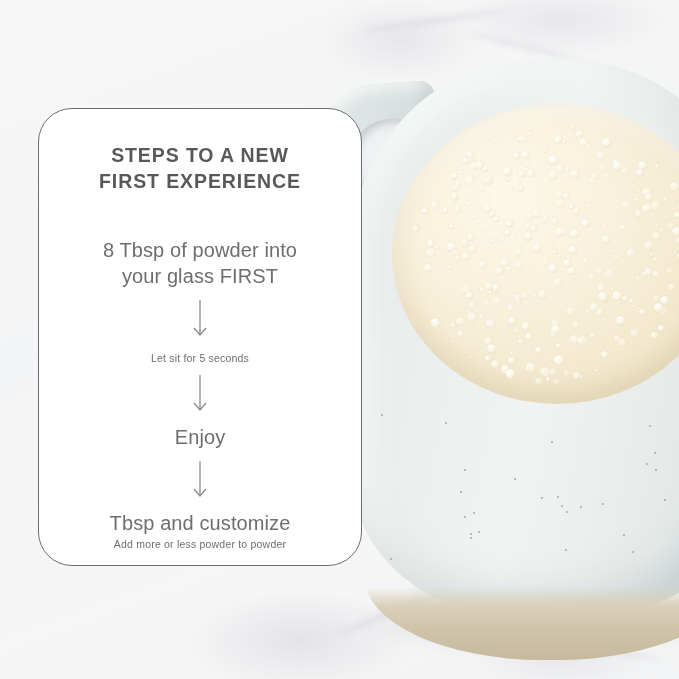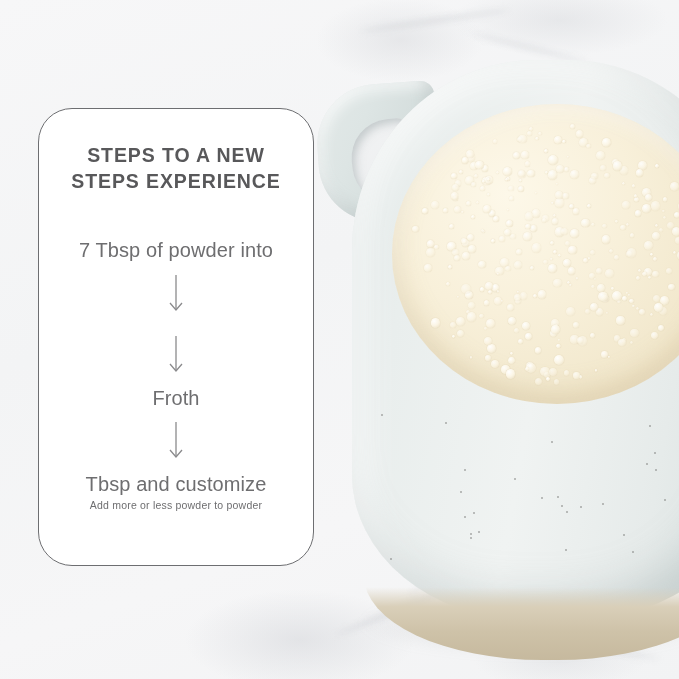--- a/index.html
+++ b/index.html
@@ -128,21 +128,21 @@
     border-radius: 50%;
     background: radial-gradient(circle at 34% 30%, #ffffff 0%, #fbf5e4 52%, #e8dcbe 100%);
     box-shadow: 0 0 1px rgba(190,170,130,0.55);
   }
 
   
   .card {
     position: absolute;
     left: 38px;
     top: 108px;
-    width: 276px;
+    width: 324px;
     height: 458px;
     box-sizing: border-box;
     background: #ffffff;
     border: 1.5px solid #6d6e71;
     border-radius: 34px;
     display: flex;
     flex-direction: column;
     align-items: center;
     padding: 34px 14px 18px 14px;
   }
@@ -551,44 +551,46 @@
       <div class="bubble" style="left: 206.476px; top: 187.787px; width: 9.09341px; height: 9.09341px; opacity: 0.894454;"></div>
       <div class="bubble" style="left: 139.727px; top: 139.338px; width: 9.45158px; height: 9.45158px; opacity: 0.656706;"></div>
       <div class="bubble" style="left: 243.708px; top: 65.3252px; width: 7.58px; height: 7.58px; opacity: 0.98105;"></div>
       <div class="bubble" style="left: 59.606px; top: 79.5108px; width: 7.81956px; height: 7.81956px; opacity: 0.587683;"></div>
     </div>
 
   <div class="card">
 
     <div class="card-title">
       <div>STEPS TO A NEW</div>
-      <div>STEPS EXPERIENCE</div>
+      <div>FIRST EXPERIENCE</div>
     </div>
 
     <div class="steps">
 
       <div>
-        <p class="step-text">7 Tbsp of powder into</p>
+        <p class="step-text">8 Tbsp of powder into</p>
+        <p class="step-text">your glass FIRST</p>
       </div>
 
       <svg class="arrow" width="16" height="40" viewBox="0 0 16 40">
         <line x1="8" y1="0" x2="8" y2="34" stroke="#8a8a8c" stroke-width="1.3"></line>
         <polyline points="2,28 8,35 14,28" fill="none" stroke="#8a8a8c" stroke-width="1.3"></polyline>
       </svg>
 
       <div>
+        <p class="step-sub">Let sit for 5 seconds</p>
       </div>
 
       <svg class="arrow" width="16" height="40" viewBox="0 0 16 40">
         <line x1="8" y1="0" x2="8" y2="34" stroke="#8a8a8c" stroke-width="1.3"></line>
         <polyline points="2,28 8,35 14,28" fill="none" stroke="#8a8a8c" stroke-width="1.3"></polyline>
       </svg>
 
       <div>
-        <p class="step-text">Froth</p>
+        <p class="step-text">Enjoy</p>
       </div>
 
       <svg class="arrow" width="16" height="40" viewBox="0 0 16 40">
         <line x1="8" y1="0" x2="8" y2="34" stroke="#8a8a8c" stroke-width="1.3"></line>
         <polyline points="2,28 8,35 14,28" fill="none" stroke="#8a8a8c" stroke-width="1.3"></polyline>
       </svg>
 
       <div>
         <p class="step-text">Tbsp and customize</p>
         <p class="step-sub">Add more or less powder to powder</p>

